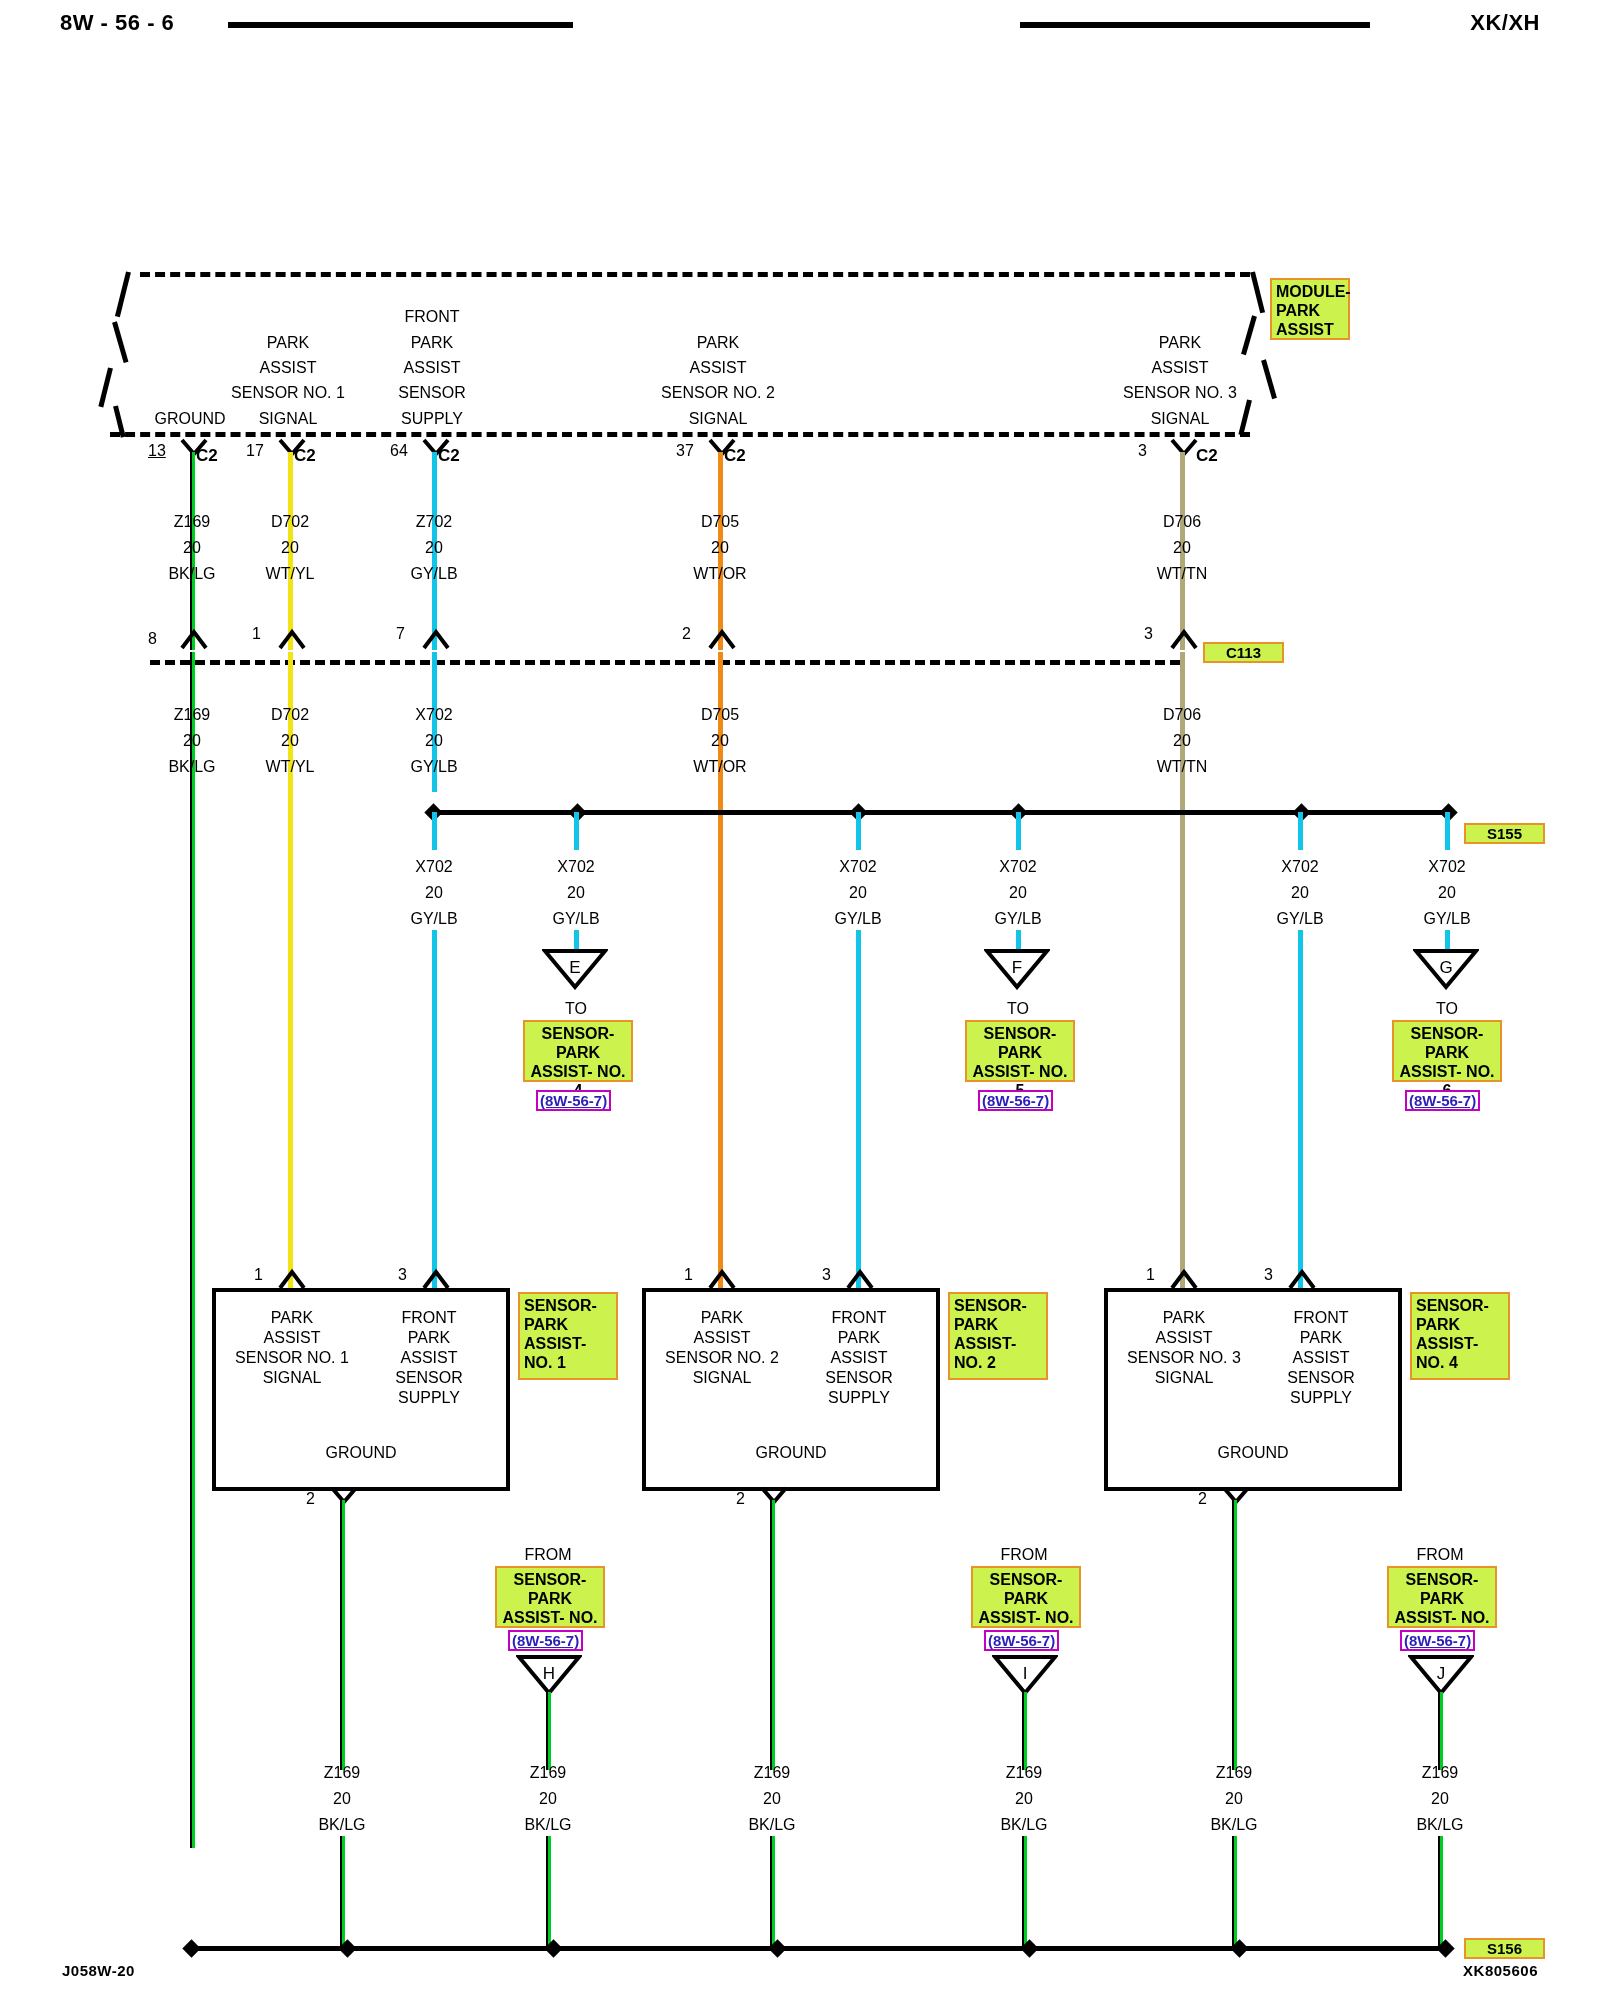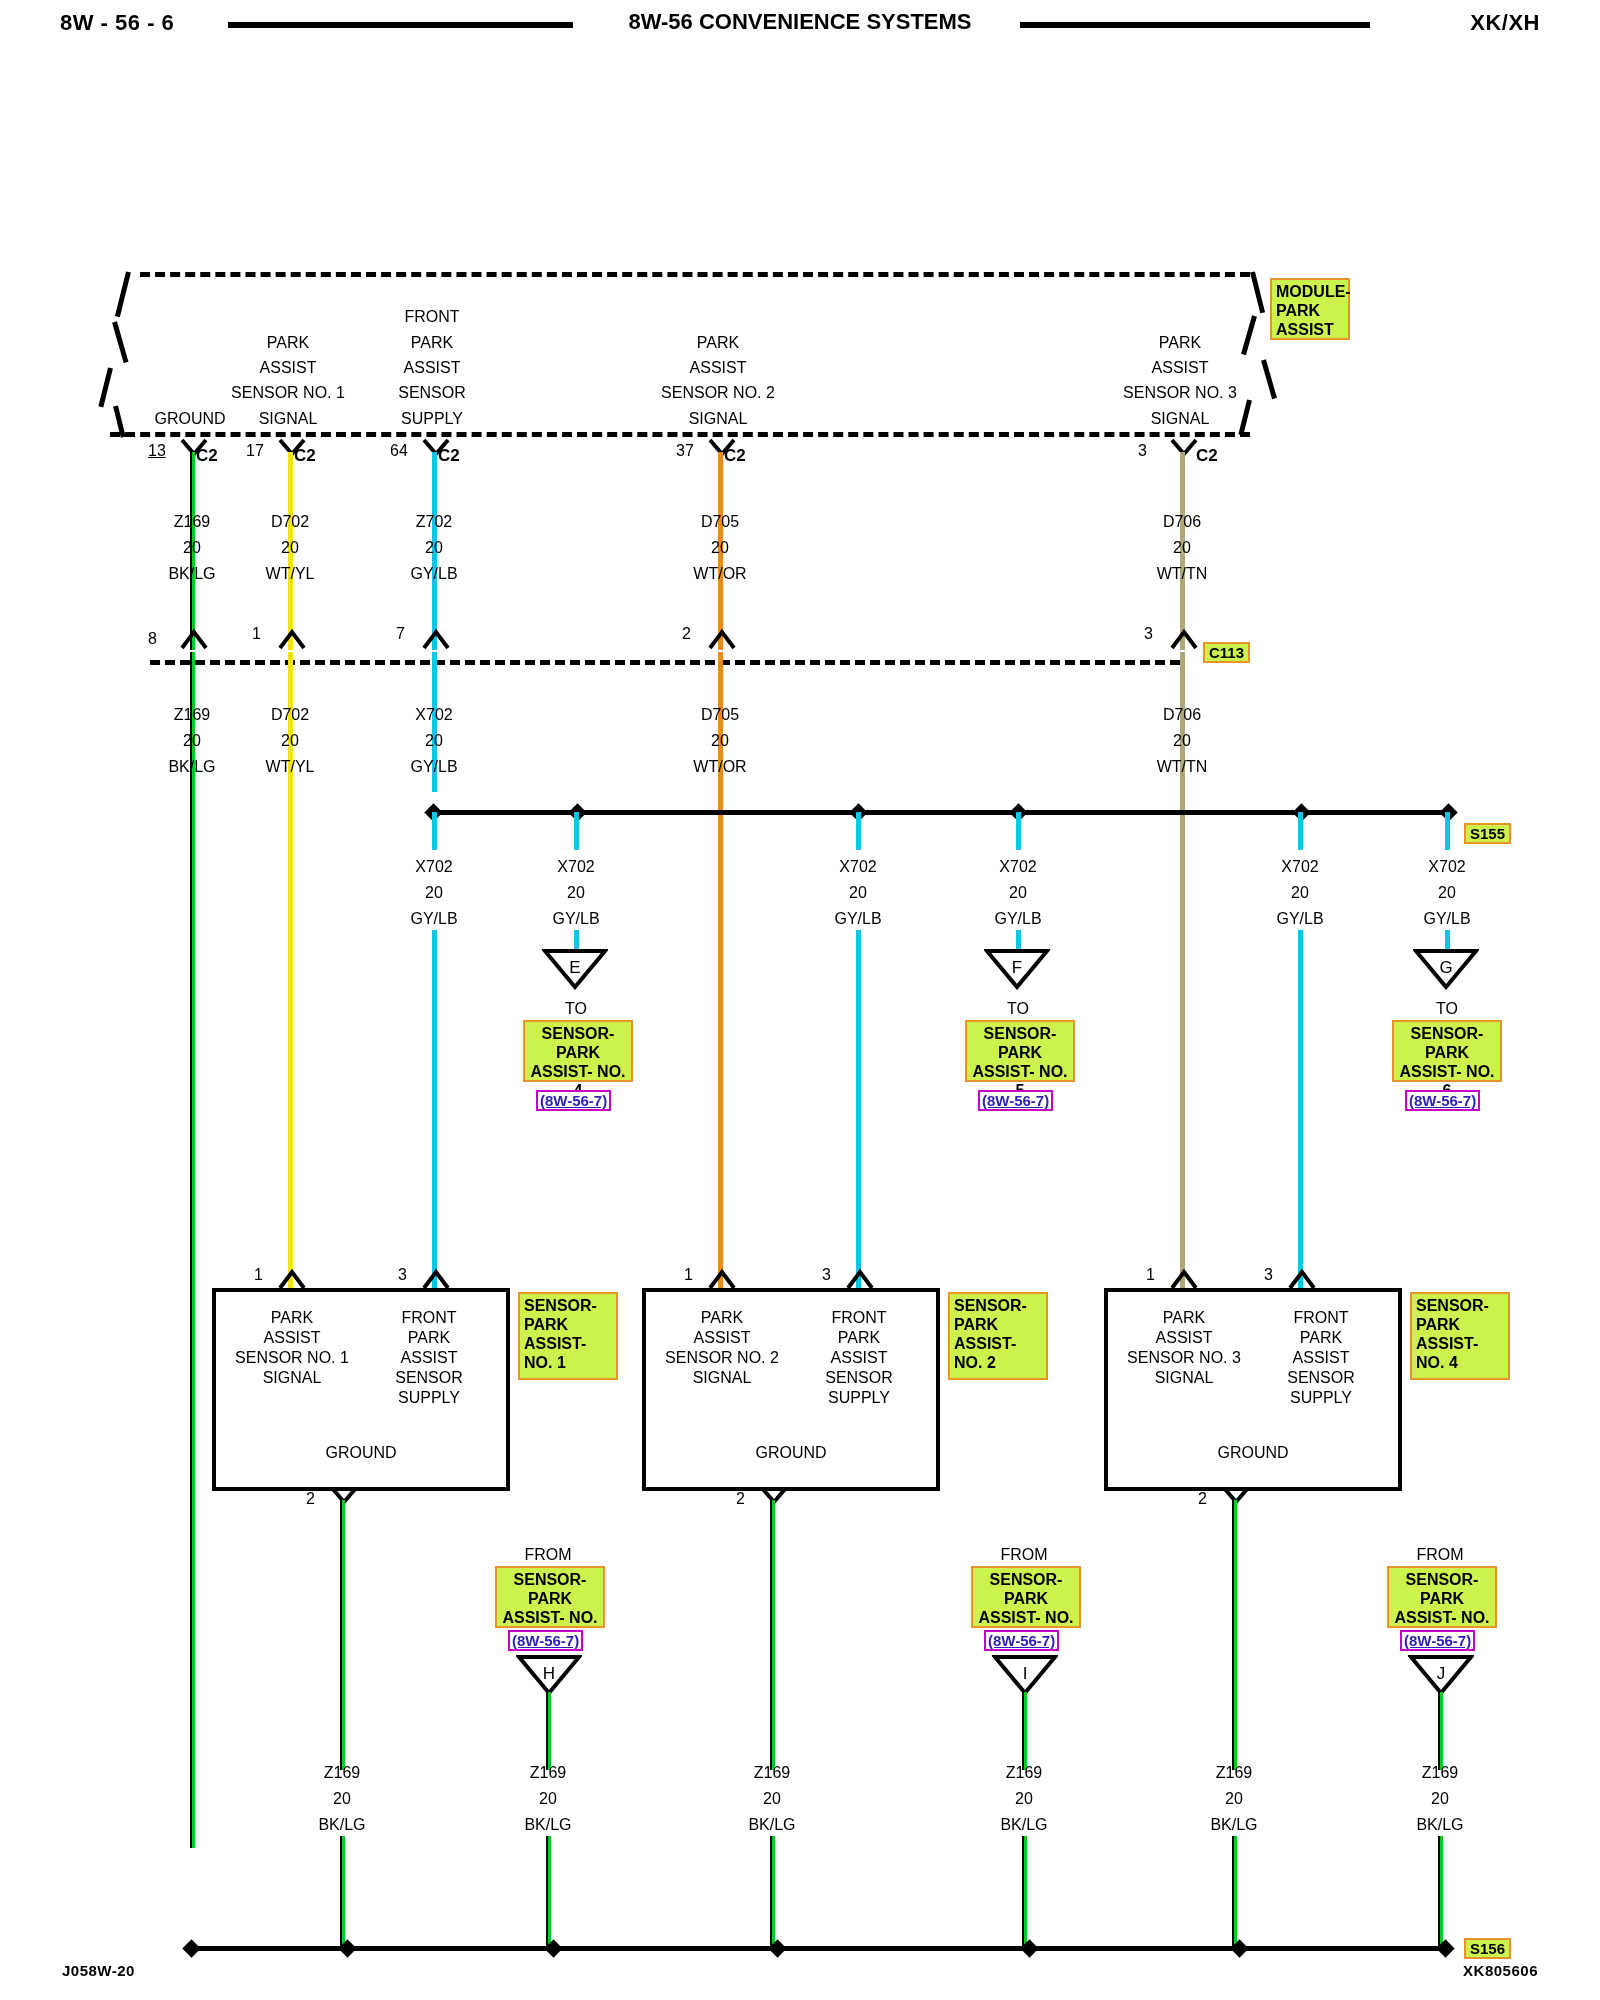--- a/index.html
+++ b/index.html
@@ -32,37 +32,36 @@
   .dashseg{position:absolute;background:#000;}
 
   
   .sbox{position:absolute;border:4px solid #000;background:#fff;}
   .sbox .col{position:absolute;text-align:center;font-size:16px;line-height:20px;}
   .sbox .gnd{position:absolute;left:0;width:100%;text-align:center;font-size:16px;}
 
   
   .callout{position:absolute;background:#ccf24d;border:2px solid #e8922a;font-size:16px;font-weight:bold;line-height:19px;padding:2px 4px;box-sizing:border-box;}
   .callout.ctr{text-align:center;}
-  .tag{position:absolute;background:#ccf24d;border:2px solid #e8922a;color:#000;font-size:15px;font-weight:bold;padding:0 4px;white-space:nowrap;}
+  .tag{position:absolute;background:#ccf24d;border:2px solid #e8922a;color:#000;font-size:15px;font-weight:bold;padding:0 21px;white-space:nowrap;}
   .ref{position:absolute;border:2px solid #c400c4;color:#2a1fb8;background:#fff;font-size:15px;font-weight:bold;padding:0 2px;white-space:nowrap;text-decoration:underline;}
 
   
   .tri{position:absolute;}
   .tri .lbl{position:absolute;left:0;width:100%;text-align:center;font-size:17px;}
 
   .word{position:absolute;font-size:16px;white-space:nowrap;transform:translateX(-50%);text-align:center;}
 </style>
 </head>
 <body>
 
 <div class="stage">
 
   <div class="hdr-left">8W - 56 - 6</div>
   <div class="hdr-rule l"></div>
-  <div class="hdr-title">8W-56 CONVENIENCE SYSTEMS</div>
   <div class="hdr-rule r"></div>
   <div class="hdr-right">XK/XH</div>
 
   <div class="dashline" style="left:140px;top:272px;width:1110px;"></div>
   <div class="dashline" style="left:110px;top:432px;width:1140px;"></div>
 
   <div class="dashseg" style="left:126px;top:272px;width:5px;height:46px;transform:rotate(14deg);transform-origin:top center;"></div>
   <div class="dashseg" style="left:112px;top:322px;width:5px;height:42px;transform:rotate(-16deg);transform-origin:top center;"></div>
   <div class="dashseg" style="left:108px;top:368px;width:5px;height:40px;transform:rotate(14deg);transform-origin:top center;"></div>
   <div class="dashseg" style="left:113px;top:406px;width:5px;height:32px;transform:rotate(-14deg);transform-origin:top center;"></div>

